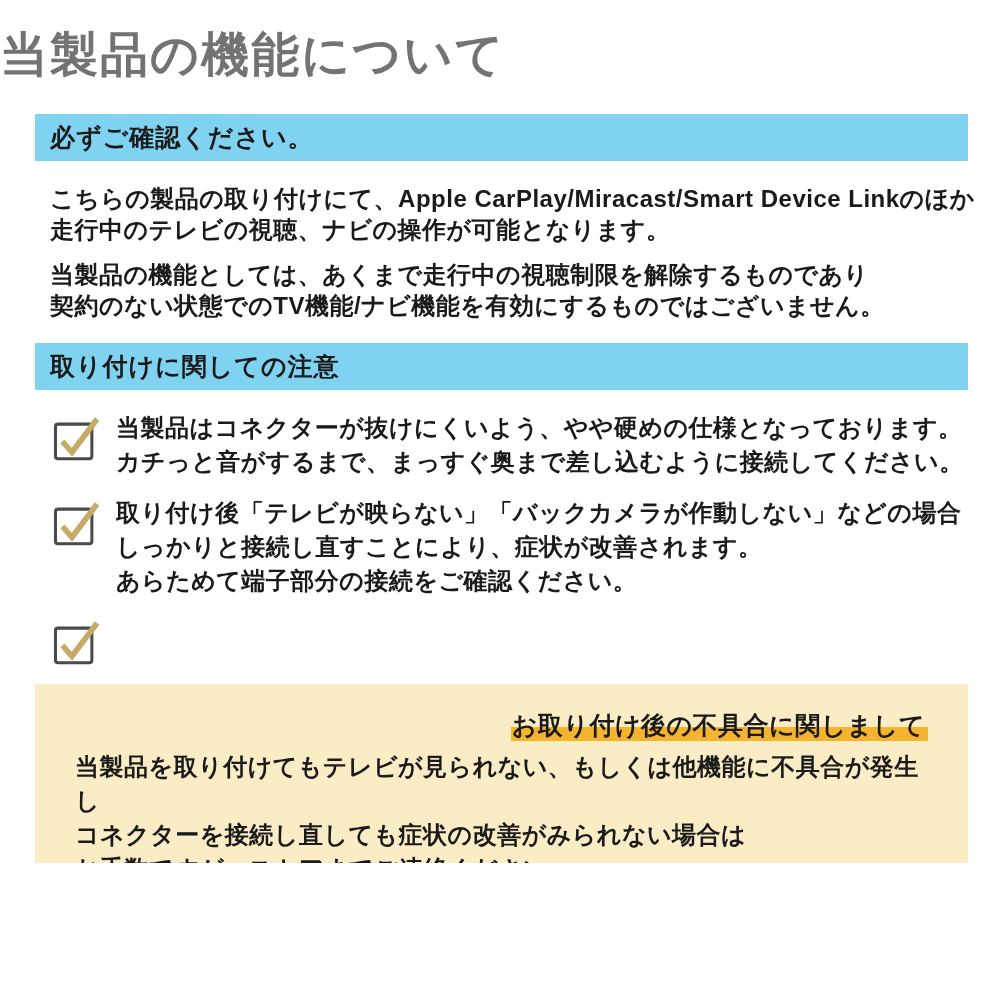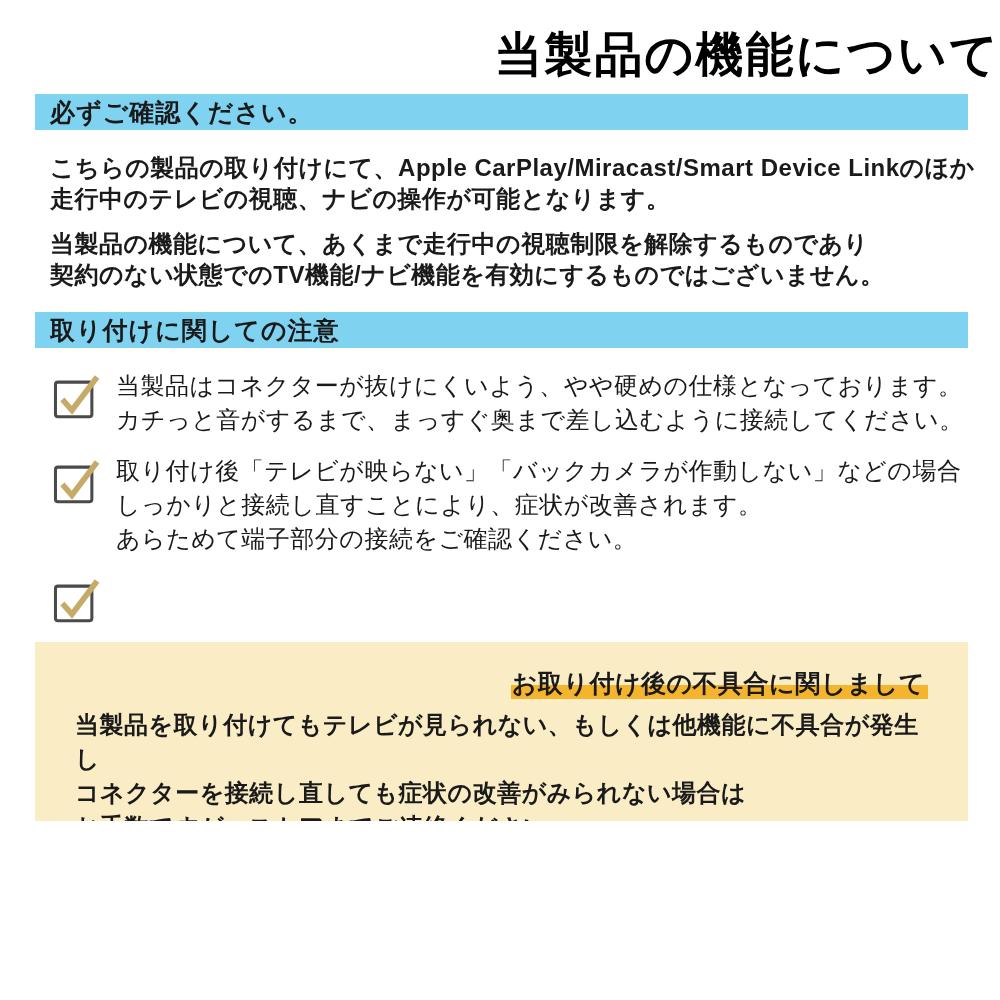--- a/index.html
+++ b/index.html
@@ -14,31 +14,31 @@
   html,body{background:#fff;}
   body{
     width:1000px;height:1000px;overflow:hidden;
     font-family:"Liberation Sans","DejaVu Sans",sans-serif;
     color:var(--ink);
   }
   .multiline{white-space:pre-line;}
 
   .page-title{
     margin-top:24px;
-    text-align:right;
+    text-align:left;
     font-size:48px;
     line-height:62px;
     font-weight:900;
     letter-spacing:2px;
-    color:#000000;
+    color:#737373;
   }
 
   .banner{
-    margin:8px 32px 0 35px;
-    height:36px;
+    margin:28px 32px 0 35px;
+    height:47px;
     background:var(--banner-blue);
     display:flex;align-items:center;
     padding-left:15px;
     font-size:25px;font-weight:700;
     letter-spacing:1px;
   }
   .banner.second{margin-top:22px;}
 
   .paras{margin:22px 16px 0 50px;}
   .para{
@@ -53,21 +53,21 @@
     margin:21px 30px 0 52px;
   }
   .check-item{
     display:flex;align-items:flex-start;
     gap:12px;
     margin-bottom:17px;
   }
   .checkbox{flex:0 0 52px;margin-top:2px;}
   .checkbox svg{width:52px;height:50px;display:block;}
   .check-text{
-    font-size:24px;font-weight:400;
+    font-size:24px;font-weight:700;
     line-height:34px;
     letter-spacing:0.5px;
   }
 
   .notice{
     margin:17px 32px 0 35px;
     height:179px;
     background:var(--notice-cream);
     padding:24px 40px 11px;
     overflow:hidden;
@@ -94,21 +94,21 @@
 
 <h1 class="page-title">当製品の機能について</h1>
 
 <div class="banner">
   <span>必ずご確認ください。</span>
 </div>
 
 <section class="paras">
   <p class="para multiline">こちらの製品の取り付けにて、Apple CarPlay/Miracast/Smart Device Linkのほか
 走行中のテレビの視聴、ナビの操作が可能となります。</p>
-  <p class="para multiline">当製品の機能について、あくまで走行中の視聴制限を解除するものであり
+  <p class="para multiline">当製品の機能としては、あくまで走行中の視聴制限を解除するものであり
 契約のない状態でのTV機能/ナビ機能を有効にするものではございません。</p>
 </section>
 
 <div class="banner second">
   <span>取り付けに関しての注意</span>
 </div>
 
 <ul class="checklist">
   <li class="check-item">
     <span class="checkbox">

